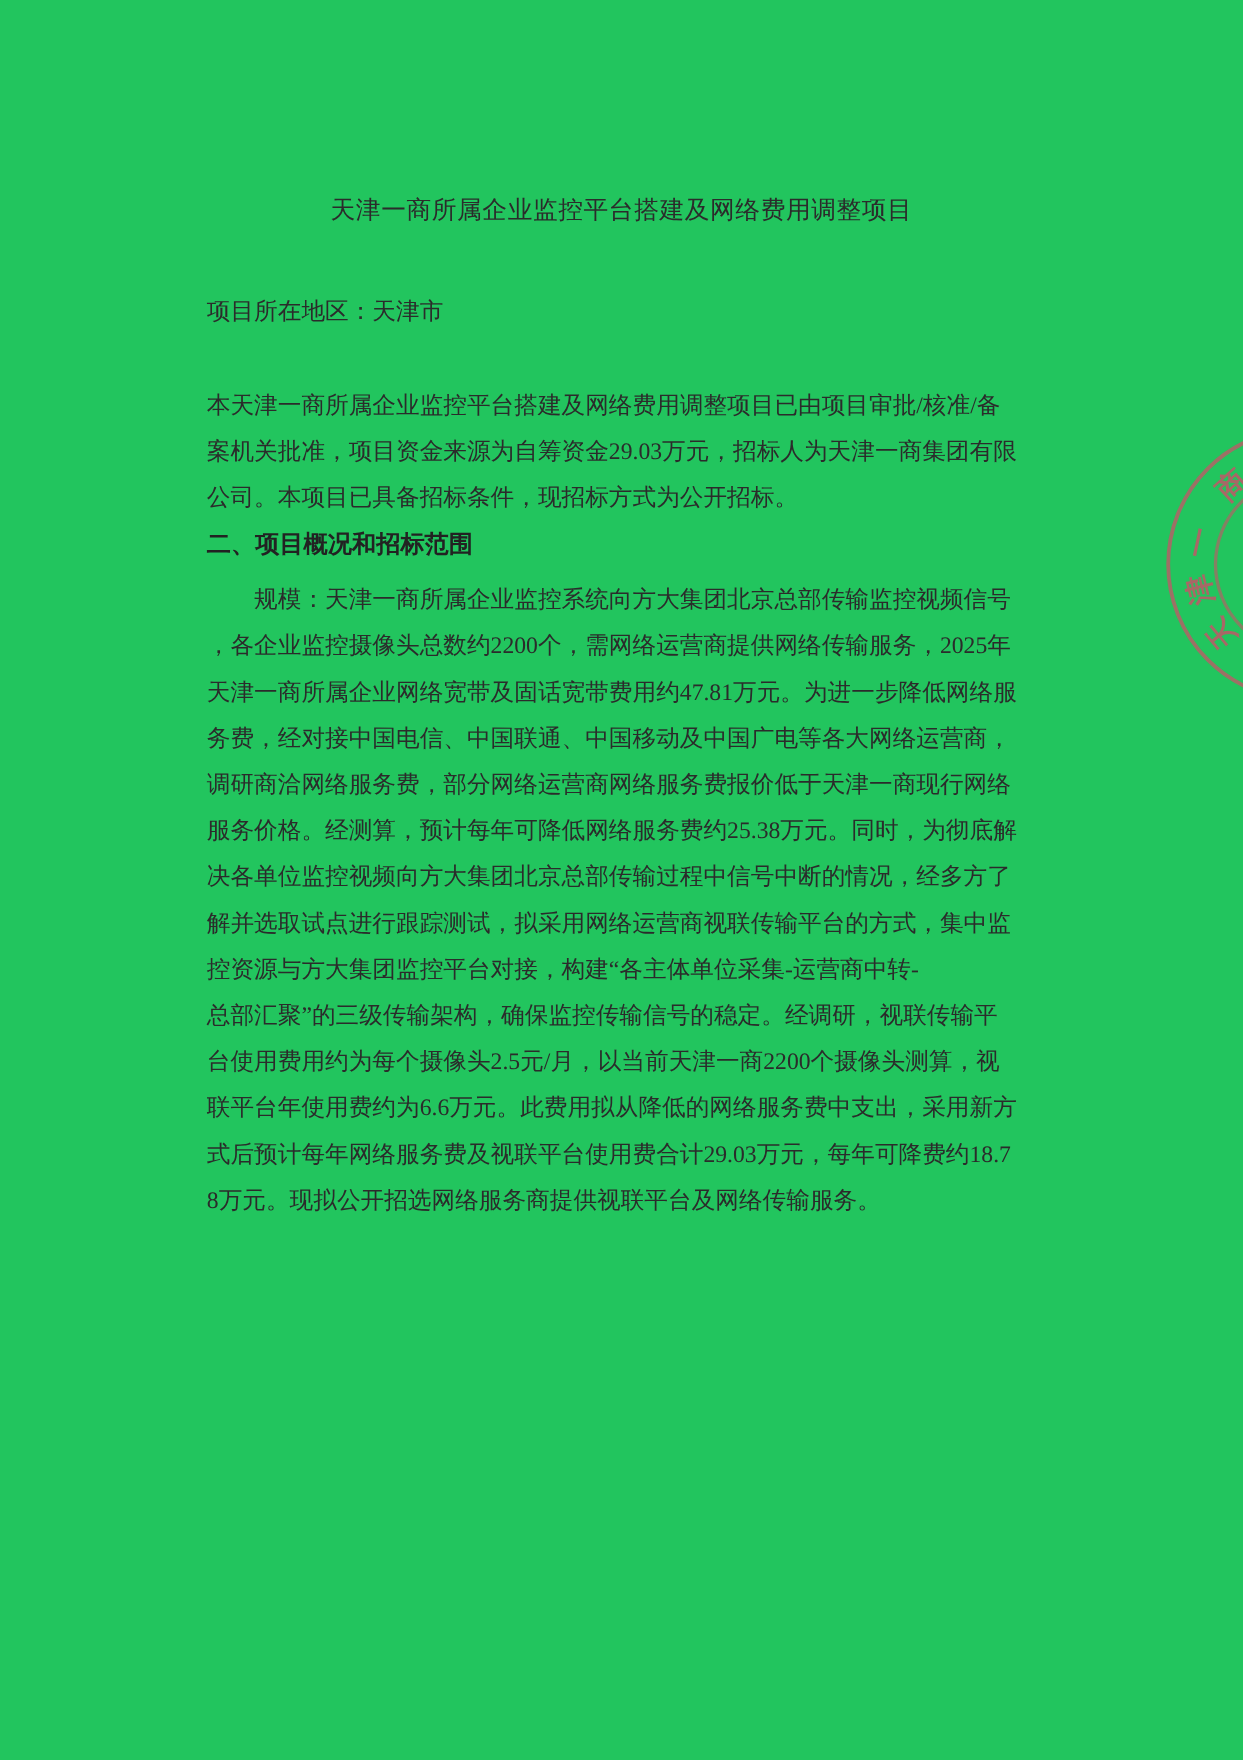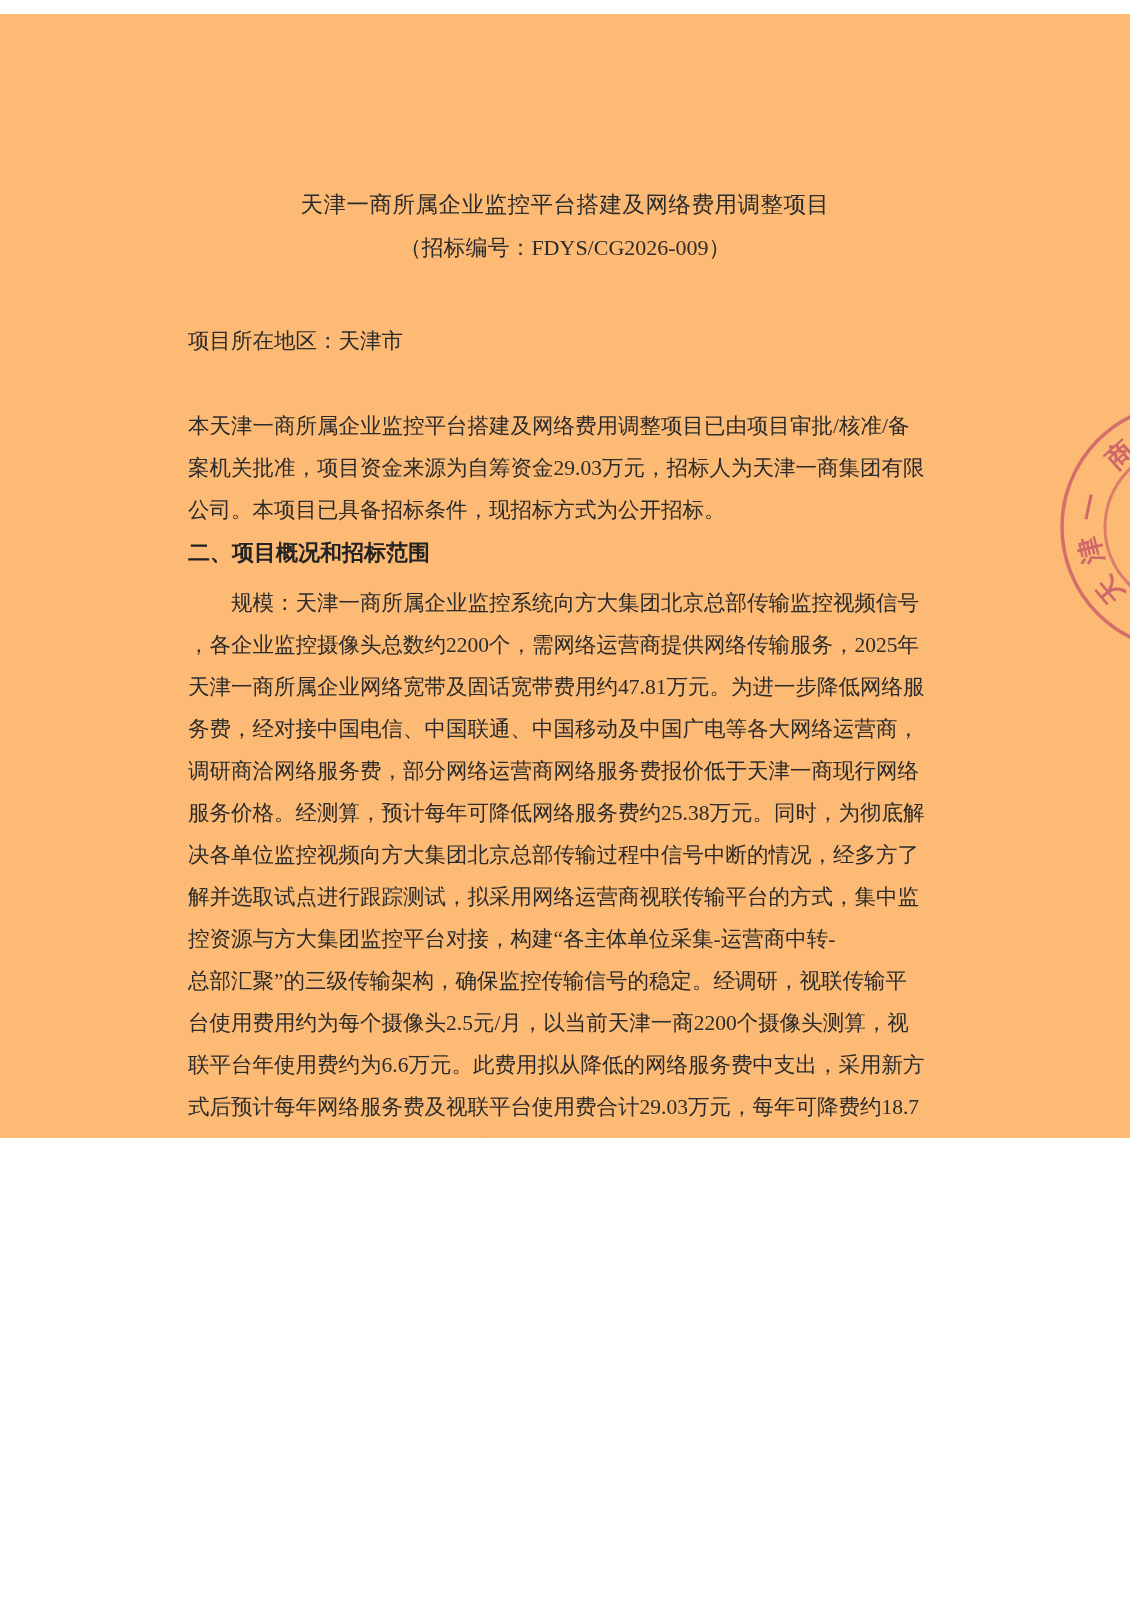--- a/index.html
+++ b/index.html
@@ -1,23 +1,23 @@
 <!DOCTYPE html>
 <html><head>
 <meta charset="utf-8">
 <style>
   * { box-sizing: border-box; }
   html, body { margin: 0; padding: 0; background: #ffffff; }
 
   .page {
     position: relative;
     width: 1130px;
-    height: 1124px;
-    margin: 14px auto;
-    background: #fdba74;
+    height: 1600px;
+    margin: 0 auto;
+    background: #22c55e;
     overflow: hidden;
     font-family: "Liberation Serif", "DejaVu Serif", serif;
     color: #2b2b2b;
   }
 
   .doc-title {
     padding-top: 170px;
     text-align: center;
     font-size: 22.5px;
     line-height: 42px;
@@ -78,21 +78,20 @@
     dominant-baseline: central;
   }
 </style>
 </head>
 <body>
 
 <div class="page">
 
   <div class="doc-title">天津一商所属企业监控平台搭建及网络费用调整项目</div>
 
-  <div class="doc-subtitle">（招标编号：FDYS/CG2026-009）</div>
 
   <div class="doc-body">
 
     <p class="loc-line">项目所在地区：天津市</p>
 
 
     <p class="para gap-before">本天津一商所属企业监控平台搭建及网络费用调整项目已由项目审批/核准/备
 案机关批准，项目资金来源为自筹资金29.03万元，招标人为天津一商集团有限
 公司。本项目已具备招标条件，现招标方式为公开招标。</p>
 

